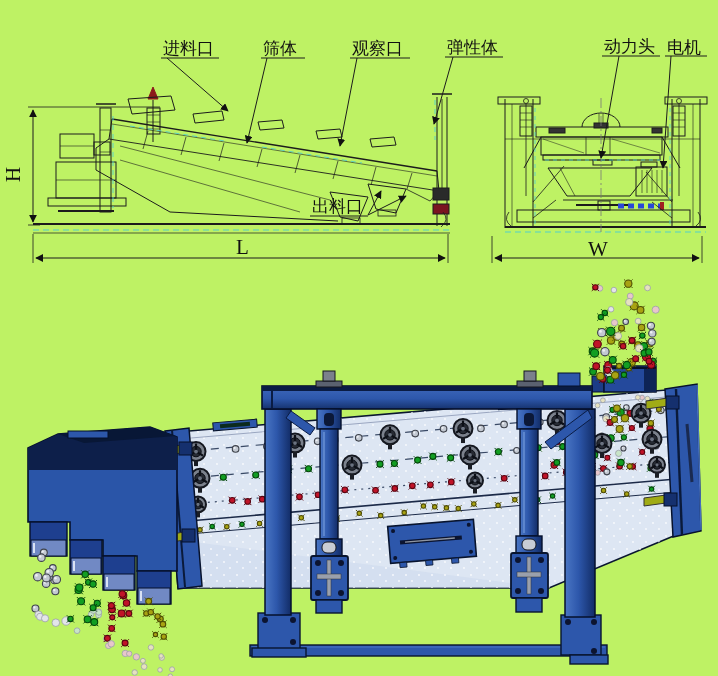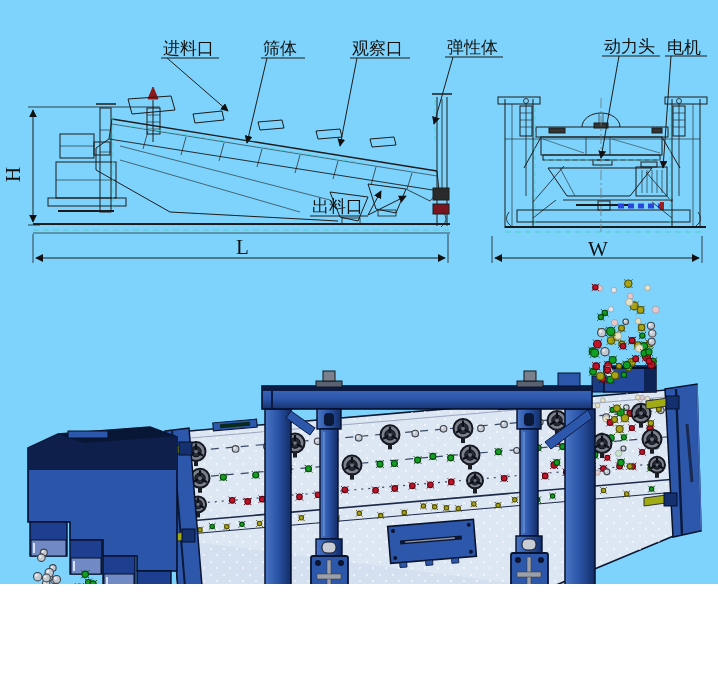--- a/index.html
+++ b/index.html
@@ -1,16 +1,16 @@
 <!DOCTYPE html>
 <html><head>
 <meta charset="utf-8">
 <style>
   html,body{margin:0;padding:0;background:#ffffff;}
-  .canvas{width:718px;height:584px;position:relative;background:#7dd3fc;overflow:hidden;
+  .canvas{width:718px;height:676px;position:relative;background:#bef264;overflow:hidden;
           font-family:"Liberation Sans",sans-serif;}
   svg{display:block;}
   text.cn{font-family:"Liberation Sans",sans-serif;font-size:17px;fill:#111;}
   text.dim{font-family:"Liberation Serif",serif;font-size:21px;fill:#111;}
 </style>
 </head>
 <body>
 
 <div class="canvas">
 <svg width="718" height="676" viewBox="0 0 718 676" xmlns="http://www.w3.org/2000/svg">

